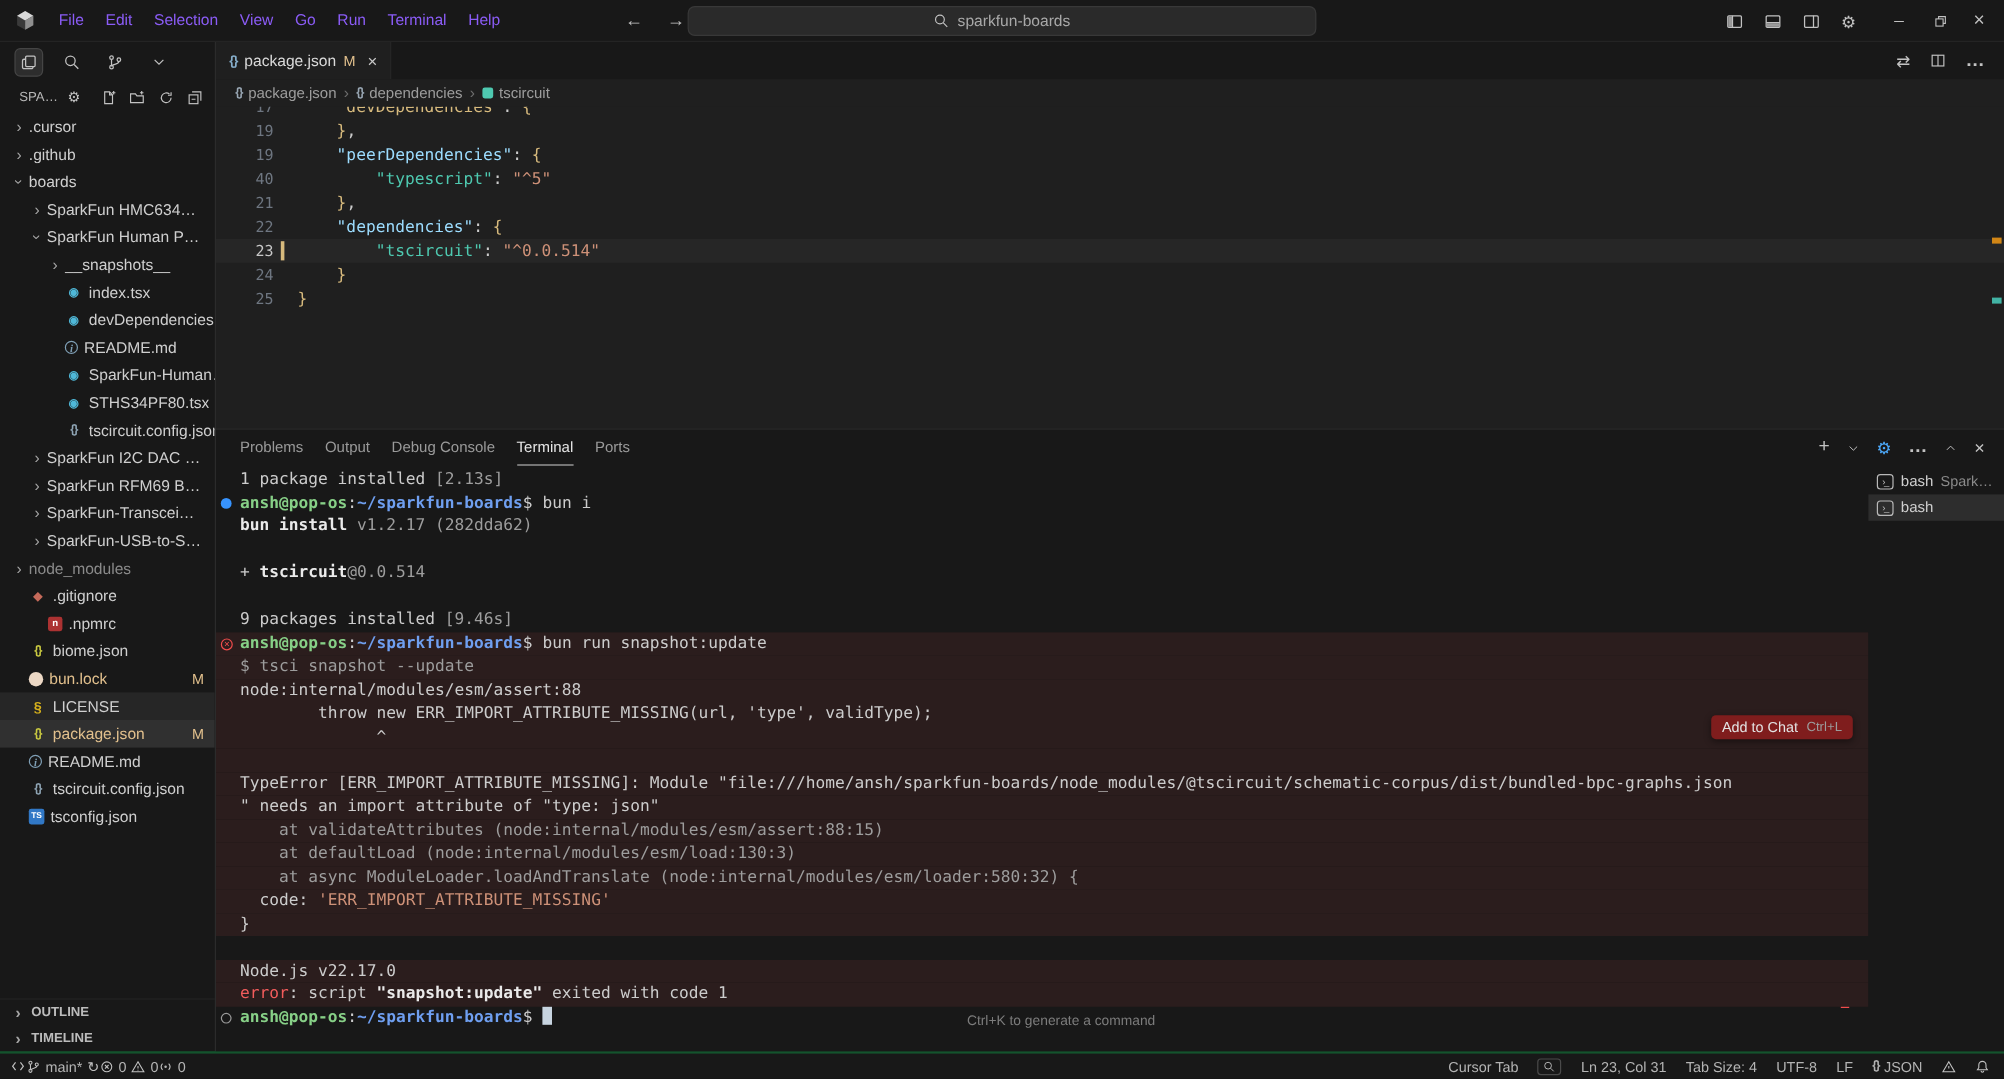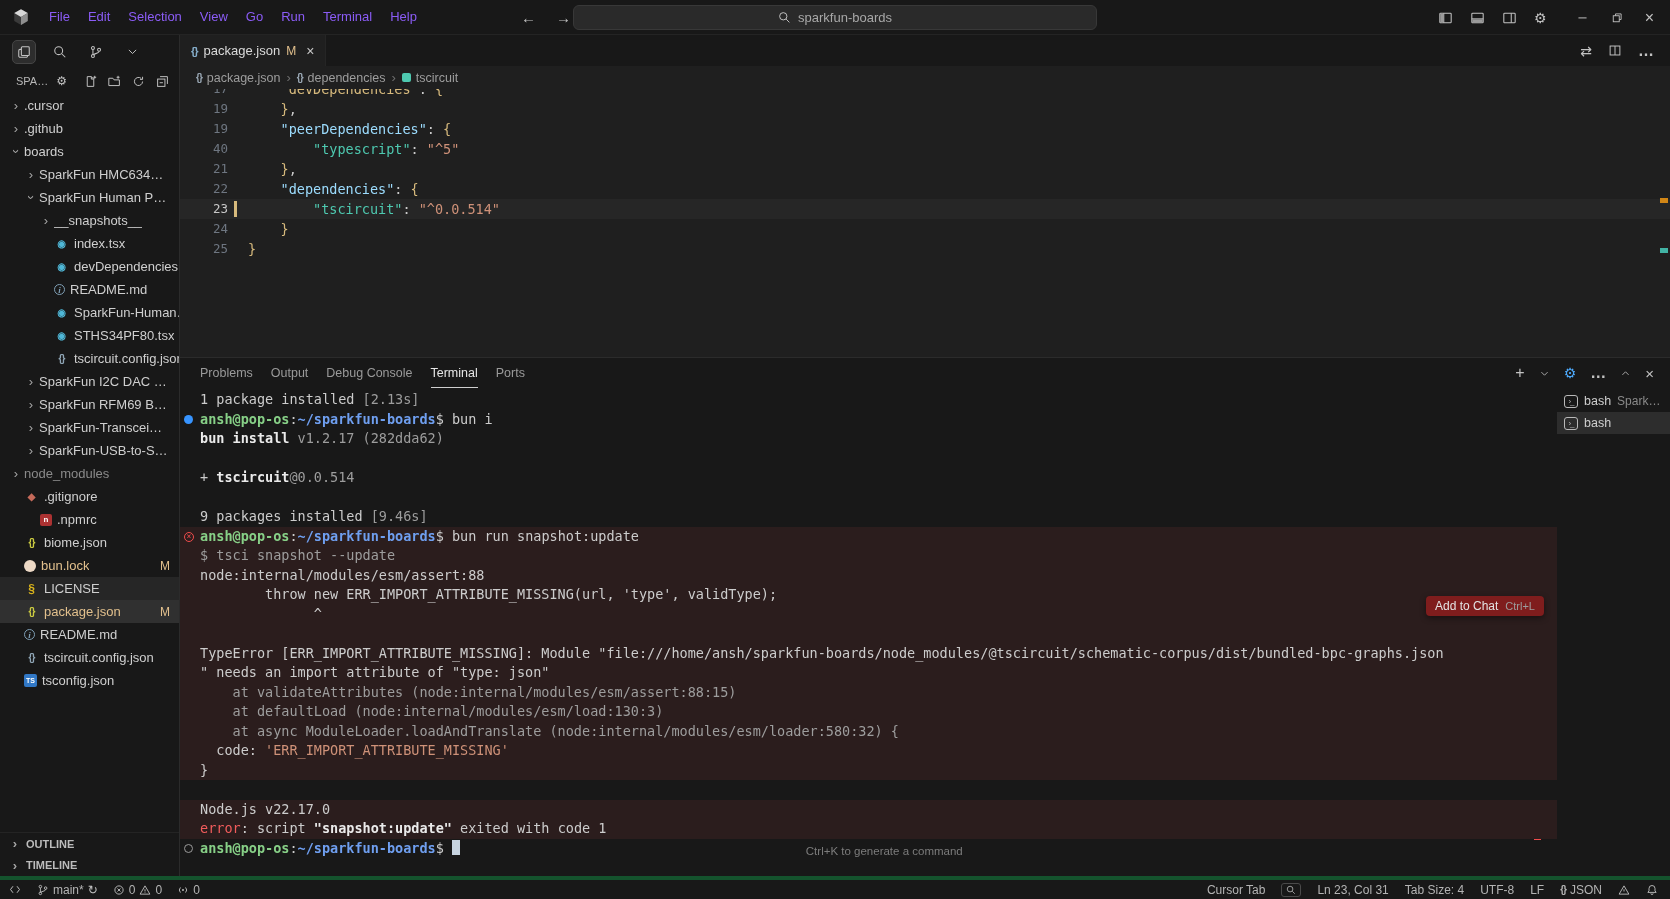--- a/index.html
+++ b/index.html
@@ -108,21 +108,21 @@
   .tl-ic{width:14px;height:13px;border:1px solid #b9b9b9;border-radius:3px;font-size:8px;line-height:11px;text-align:center;color:#b9b9b9;flex:0 0 auto;letter-spacing:-1px;}
   .tl-ic::before{content:"›_";}
   .tl-detail{color:#8a8a8a;font-size:12px;overflow:hidden;}
   .addchat{position:absolute;top:164px;right:126px;background:#7f1d1d;border-radius:4px;padding:3px 9px;display:flex;gap:7px;align-items:center;font-size:12px;color:#e3e3e3;box-shadow:0 2px 6px rgba(0,0,0,.45);z-index:5;margin-top:44px;}
   .addchat .key{color:#9c9c9c;font-size:11px;}
   .hint{position:absolute;bottom:19px;left:42%;color:#7c7c7c;font-size:11.5px;font-family:"Liberation Sans",sans-serif;}
   .tmarks{position:absolute;right:16px;bottom:36px;display:flex;flex-direction:column;gap:3px;}
   .tmark{width:7px;height:4px;}
 
   
-  .statusbar{height:23px;background:#181818;border-top:4px solid #14532d;display:flex;align-items:center;padding:0 12px 0 8px;gap:15px;font-size:12px;color:#b4b4b4;flex:0 0 auto;}
+  .statusbar{height:23px;background:#181818;border-top:2px solid #14532d;display:flex;align-items:center;padding:0 12px 0 8px;gap:0;font-size:12px;color:#b4b4b4;flex:0 0 auto;}
   .sitem{display:flex;align-items:center;gap:4px;white-space:nowrap;}
   .sb-right{margin-left:auto;display:flex;gap:16px;align-items:center;}
   .sb-lang-ic{font-size:10px;font-weight:bold;letter-spacing:-1px;color:#b4b4b4;}
 </style>
 </head>
 <body>
 
 <div class="app">
 
   <div class="titlebar">

